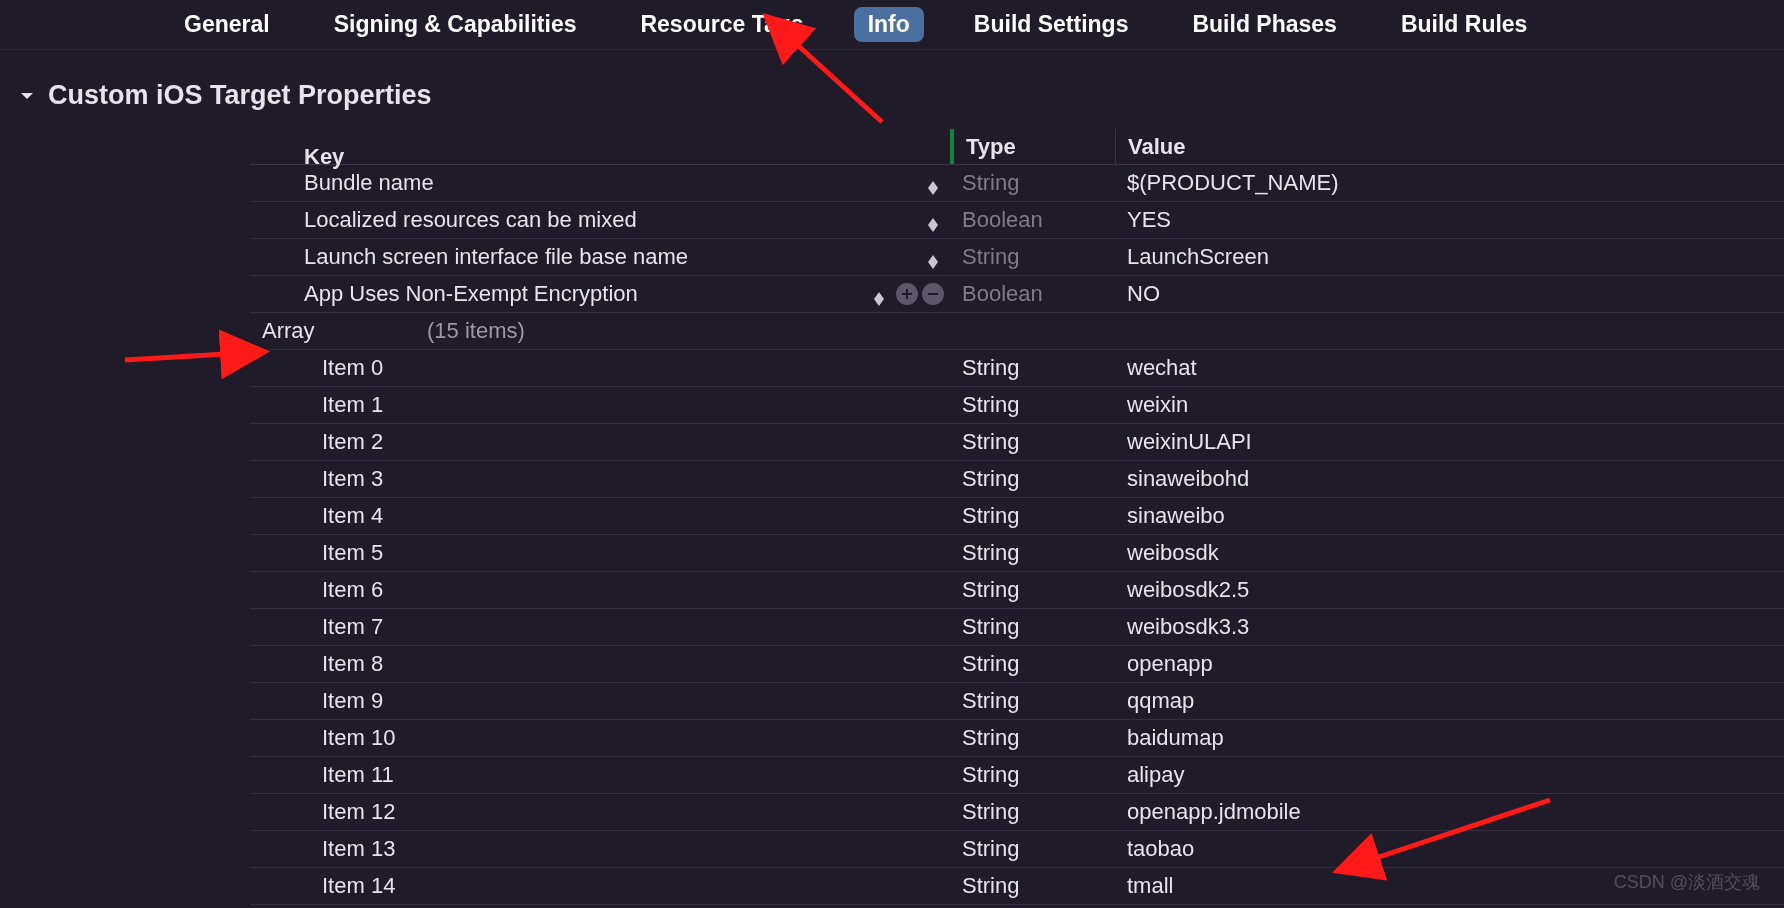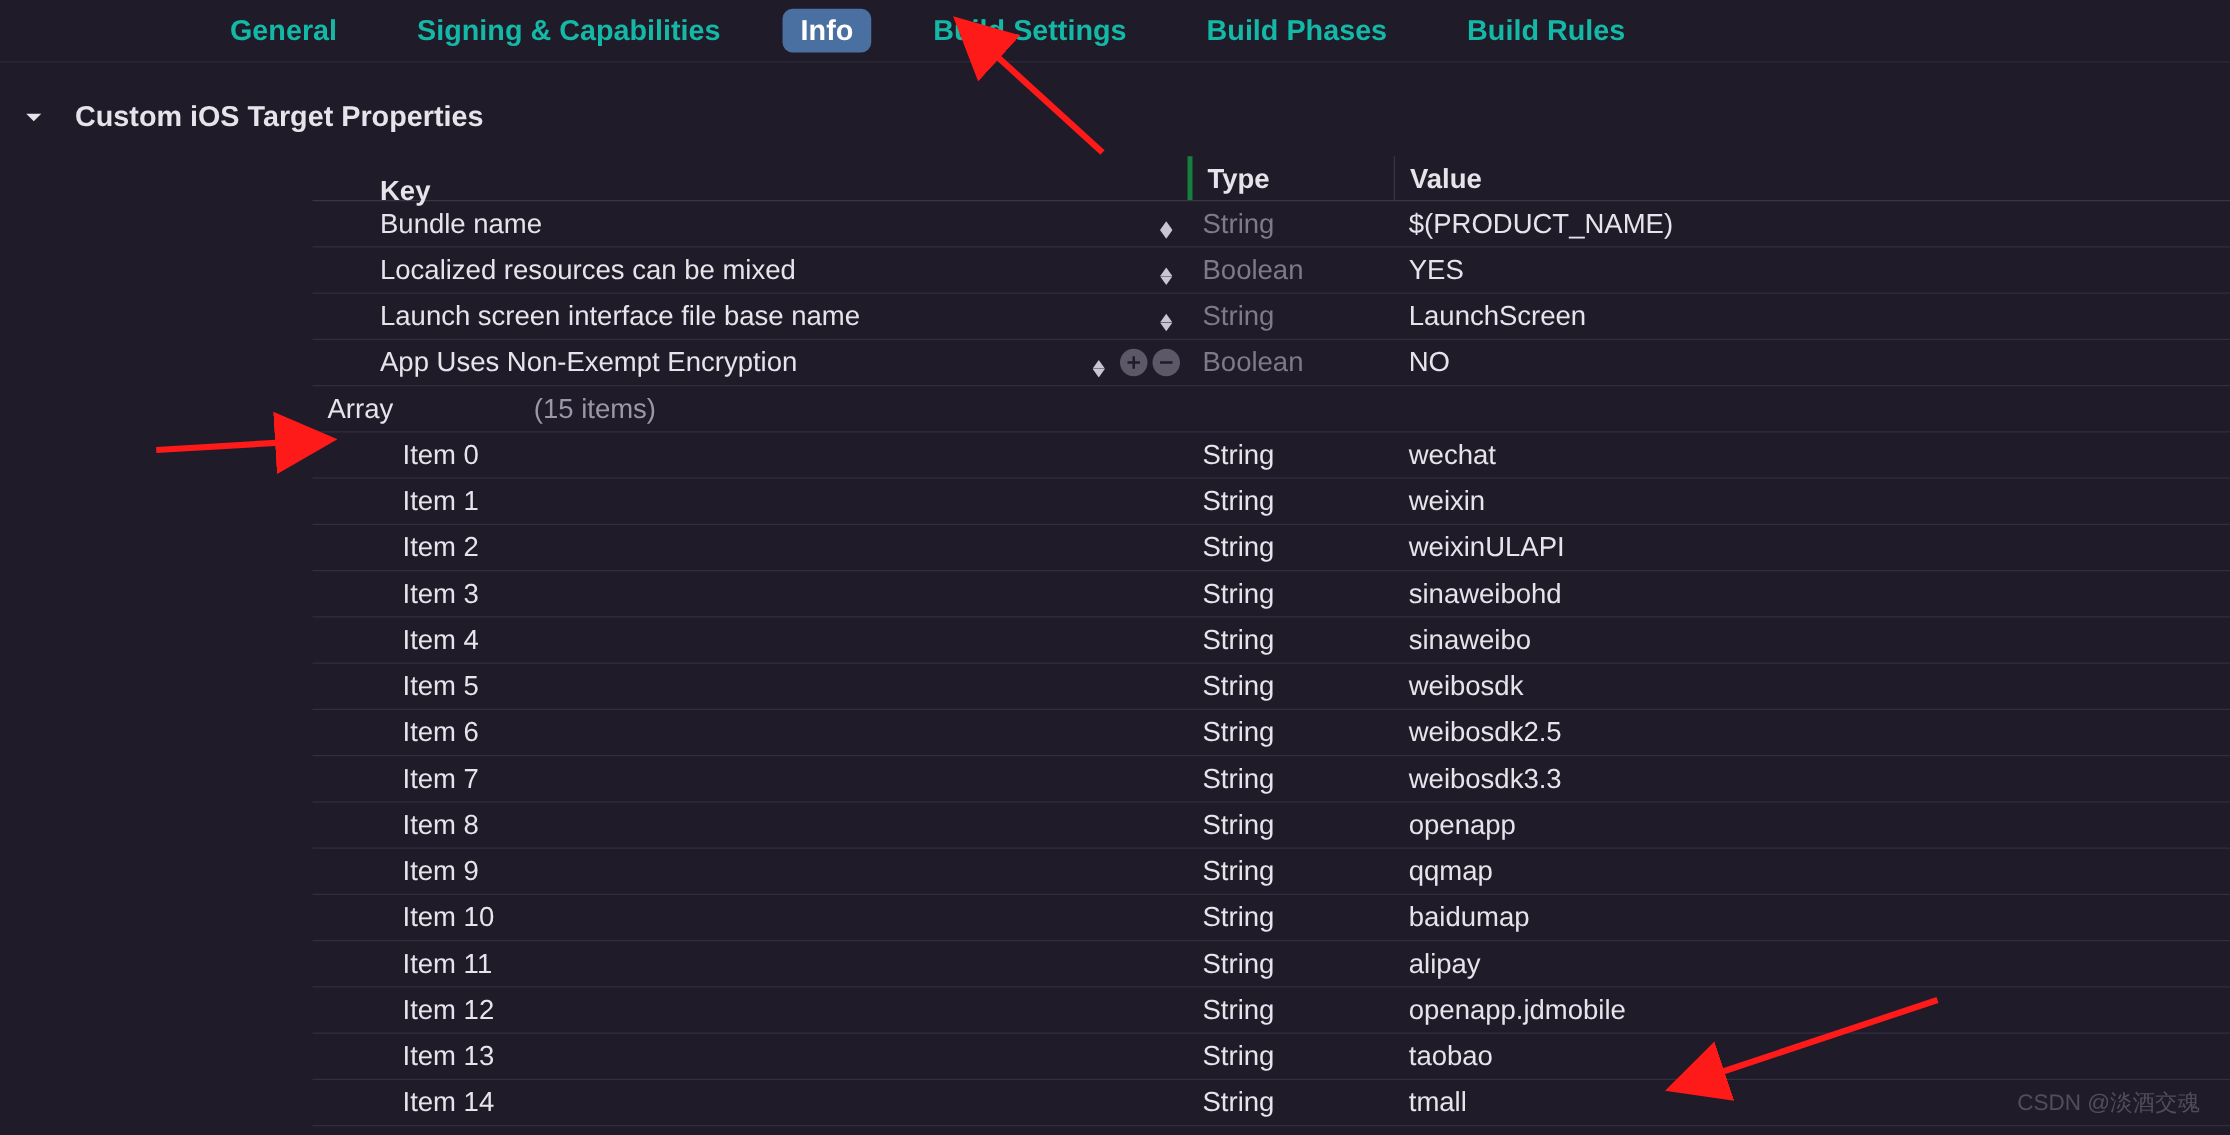--- a/index.html
+++ b/index.html
@@ -1,20 +1,20 @@
 <!DOCTYPE html>
 <html><head>
 <meta charset="utf-8">
 <style>
   * { box-sizing: border-box; margin: 0; padding: 0; }
   html, body { width: 1784px; height: 908px; background: #1f1b28; color: #e6e3ea; font-family: -apple-system, "Helvetica Neue", Arial, sans-serif; font-size: 22px; overflow: hidden; }
   .tabbar { height: 50px; display: flex; align-items: center; gap: 36px; padding: 0 170px; border-bottom: 1px solid #2e2a38; }
-  .tab { color: #14b8a6; font-weight: 600; font-size: 23px; padding: 4px 14px; border-radius: 8px; cursor: pointer; white-space: nowrap; }
+  .tab { color: #ffffff; font-weight: 600; font-size: 23px; padding: 4px 14px; border-radius: 8px; cursor: pointer; white-space: nowrap; }
   .tab.active { background: #4a6fa1; color: #fff; }
-  .section-header { display: flex; align-items: center; gap: 24px; padding: 30px 0 18px 18px; font-weight: 700; font-size: 23px; }
+  .section-header { display: flex; align-items: center; gap: 12px; padding: 30px 0 18px 18px; font-weight: 700; font-size: 27px; }
   .chev { width: 18px; height: 18px; display: inline-flex; align-items: center; justify-content: center; }
   .chev svg { width: 16px; height: 16px; fill: #e6e3ea; }
   .table { width: 1600px; margin-left: 250px; }
   .header-row { display: flex; border-bottom: 1px solid #3a3545; height: 36px; align-items: center; }
   .col-key { flex: 0 0 700px; padding-left: 54px; font-weight: 700; margin-top: 20px; }
   .col-type { flex: 0 0 165px; border-left: 4px solid #15803d; padding-left: 12px; font-weight: 700; height: 100%; display: flex; align-items: center; }
   .col-value { flex: 1; border-left: 1px solid #3a3545; padding-left: 12px; font-weight: 700; height: 100%; display: flex; align-items: center; }
   .row { display: flex; border-bottom: 1px solid #332e3f; height: 37px; align-items: center; }
   .row .key-cell { flex: 0 0 700px; display: flex; align-items: center; padding-left: 26px; position: relative; }
   .row .key-cell .disclosure { width: 18px; display: inline-flex; justify-content: center; }
@@ -35,20 +35,21 @@
   .arrow { position: absolute; pointer-events: none; }
   .arrow svg { overflow: visible; }
   .watermark { position: absolute; right: 24px; bottom: 14px; font-size: 18px; color: #7a7684; opacity: 0.55; }
 </style>
 </head>
 <body>
 
 <div class="tabbar">
   <div class="tab">General</div>
   <div class="tab">Signing &amp; Capabilities</div>
+  <div class="tab">Resource Tags</div>
   <div class="tab active">Info</div>
   <div class="tab">Build Settings</div>
   <div class="tab">Build Phases</div>
   <div class="tab">Build Rules</div>
 </div>
 
 <div class="section-header">
   <span class="chev">
     <svg viewBox="0 0 16 16">
         <path d="M2 5 L8 11 L14 5 Z"></path>

